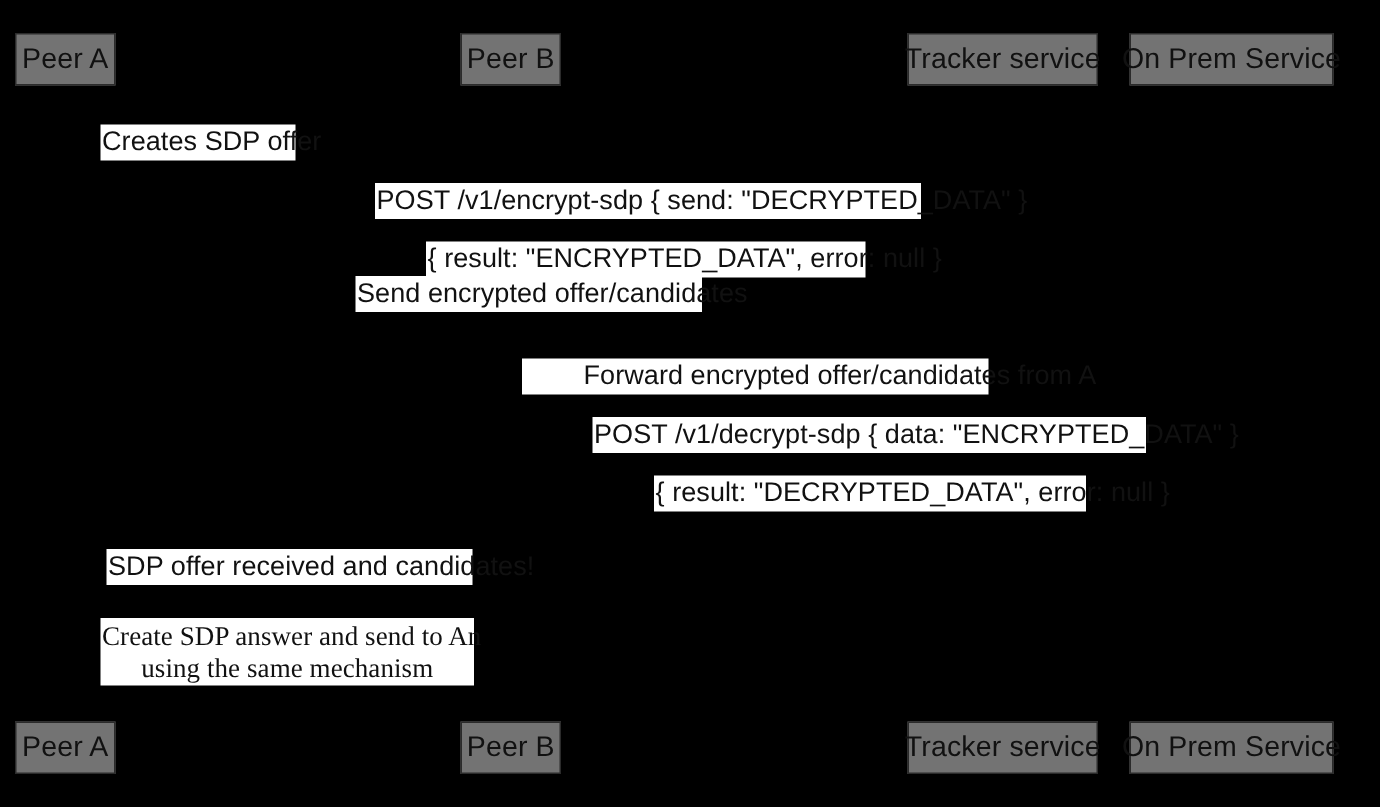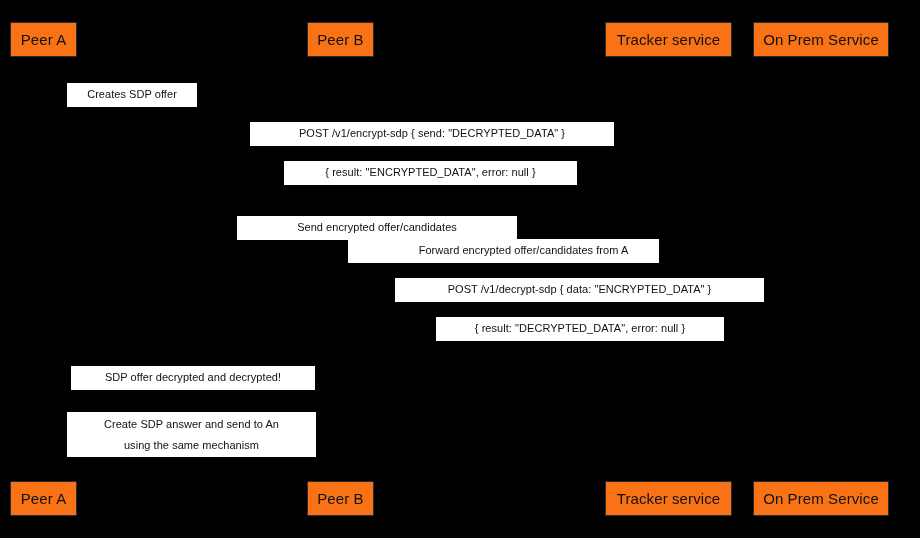--- a/index.html
+++ b/index.html
@@ -20,24 +20,24 @@
     left: 0;
     top: 0;
     width: 920px;
     height: 538px;
     background: #000000;
   }
   
   .participant {
     position: absolute;
     box-sizing: border-box;
-    background: #f97316;
+    background: #737373;
     border: 1px solid #2b2b2b;
     color: #111111;
-    font-size: 15px;
+    font-size: 19px;
     line-height: 1;
     display: flex;
     align-items: center;
     justify-content: center;
     white-space: nowrap;
     letter-spacing: 0.1px;
   }
   
   .lifeline {
     position: absolute;
@@ -49,31 +49,32 @@
     position: absolute;
     height: 1px;
     background: #000000;
   }
   
   .msg-label {
     position: absolute;
     box-sizing: border-box;
     background: #ffffff;
     color: #111111;
-    font-size: 11px;
+    font-size: 18px;
     line-height: 19px;
     white-space: pre;
     text-align: center;
     padding: 2px 1px 3px 1px;
     letter-spacing: 0.05px;
   }
   .msg-label.two-line {
     line-height: 21px;
     padding-top: 2px;
     padding-bottom: 2px;
+    font-family: Liberation Serif, serif;
   }
 </style>
 </head>
 <body>
 
 <div id="diagram">
 
   <div class="lifeline" style="left:43px; top:57px; height:424px;"></div>
   <div class="lifeline" style="left:340px; top:57px; height:424px;"></div>
   <div class="lifeline" style="left:668px; top:57px; height:424px;"></div>
@@ -93,29 +94,29 @@
   <div class="participant" style="left:307px; top:22px; width:67px; height:35px;">Peer B</div>
   <div class="participant" style="left:605px; top:22px; width:127px; height:35px;">Tracker service</div>
   <div class="participant" style="left:753px; top:22px; width:136px; height:35px;">On Prem Service</div>
 
   <div class="msg-label" style="left:67px; top:83px; width:130px;">Creates SDP offer</div>
 
   <div class="msg-label" style="left:250px; top:122px; width:364px;">POST /v1/encrypt-sdp { send: "DECRYPTED_DATA" }</div>
 
   <div class="msg-label" style="left:284px; top:161px; width:293px;">{ result: "ENCRYPTED_DATA", error: null }</div>
 
-  <div class="msg-label" style="left:237px; top:216px; width:280px;">Send encrypted offer/candidates</div>
+  <div class="msg-label" style="left:237px; top:184px; width:231px;">Send encrypted offer/candidates</div>
 
   <div class="msg-label" style="left:348px; top:239px; width:311px;padding-left:41px;">Forward encrypted offer/candidates from A</div>
 
   <div class="msg-label" style="left:395px; top:278px; width:369px;">POST /v1/decrypt-sdp { data: "ENCRYPTED_DATA" }</div>
 
   <div class="msg-label" style="left:436px; top:317px; width:288px;">{ result: "DECRYPTED_DATA", error: null }</div>
 
-  <div class="msg-label" style="left:71px; top:366px; width:244px;">SDP offer decrypted and decrypted!</div>
+  <div class="msg-label" style="left:71px; top:366px; width:244px;">SDP offer received and candidates!</div>
 
   <div class="msg-label two-line" style="left:67px; top:412px; width:249px; height:45px;">Create SDP answer and send to An
 using the same mechanism</div>
 
   <div class="participant" style="left:10px; top:481px; width:67px; height:35px;">Peer A</div>
   <div class="participant" style="left:307px; top:481px; width:67px; height:35px;">Peer B</div>
   <div class="participant" style="left:605px; top:481px; width:127px; height:35px;">Tracker service</div>
   <div class="participant" style="left:753px; top:481px; width:136px; height:35px;">On Prem Service</div>
 
 </div>

